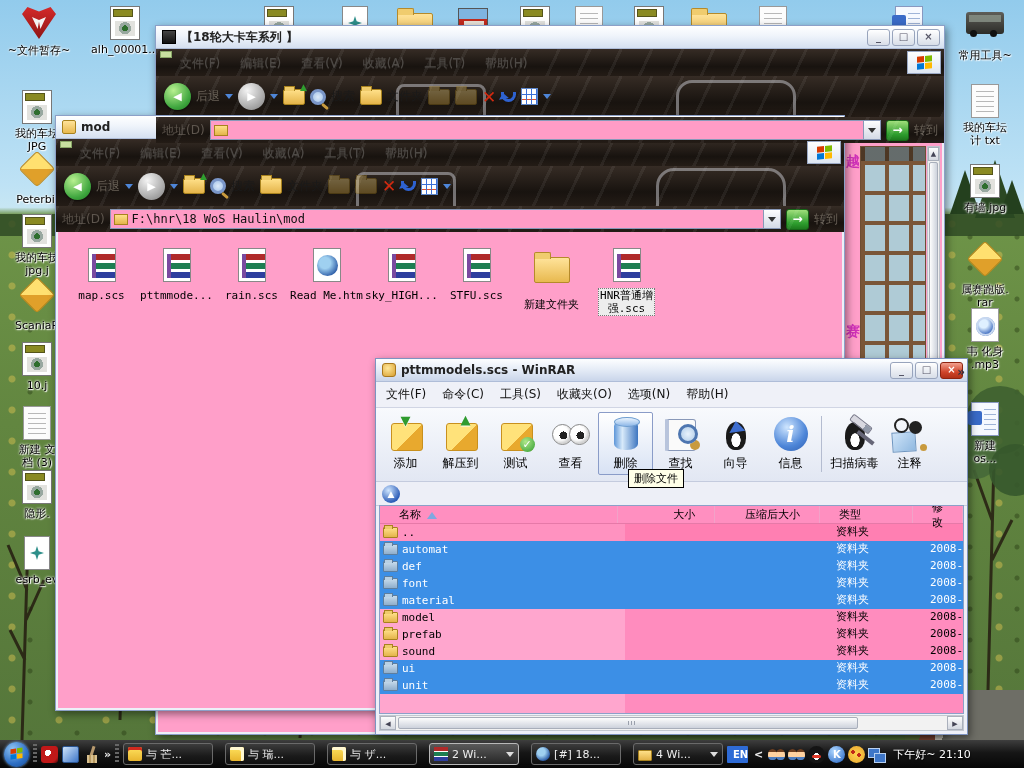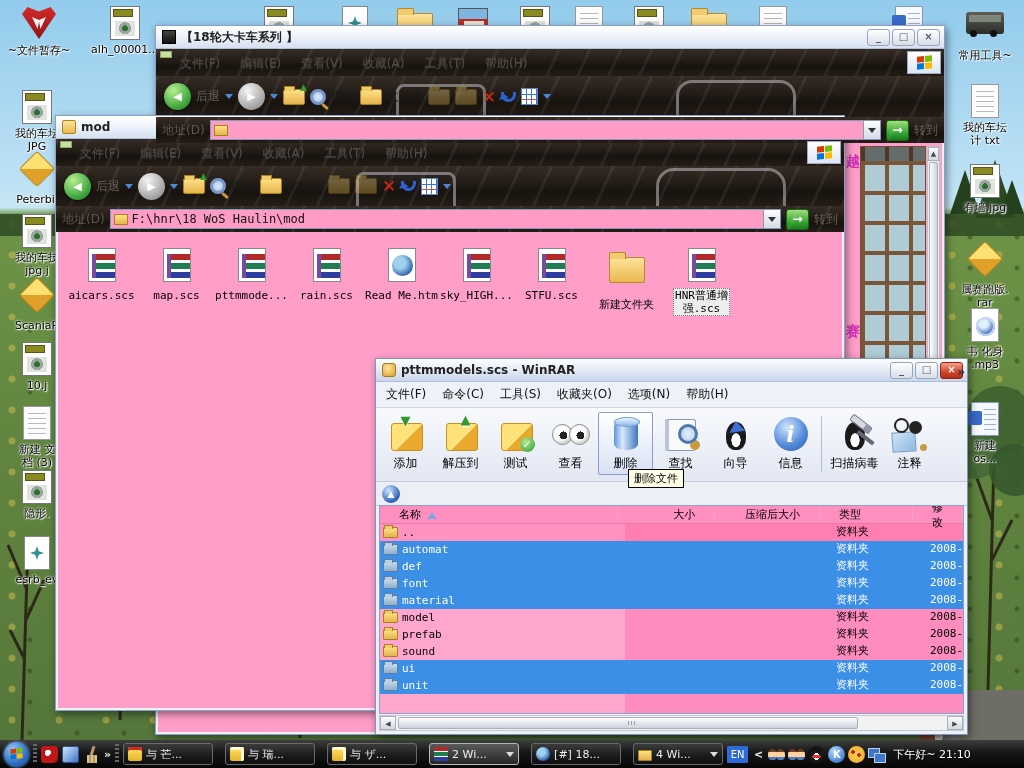--- a/index.html
+++ b/index.html
@@ -206,21 +206,21 @@
 .ovf{color:#EEE;font-weight:bold;font-size:11px;flex:0 0 auto}
 .tbtask{height:22px;flex:0 0 auto;width:90px;background:linear-gradient(180deg,#3C3C3C,#1A1A1A 60%,#101010);border:1px solid #6A6A6A;border-radius:3px;display:flex;align-items:center;gap:4px;padding:0 4px;color:#EEE;font-size:11px;white-space:nowrap;overflow:hidden}
 .tbtask.active{background:linear-gradient(180deg,#5A5A5A,#262626);border-color:#B8B8B8}
 .tbtask .ticon{width:14px;height:14px;flex:0 0 auto;position:relative}
 .t-note-vip{background:linear-gradient(180deg,#FFE25E,#E8B52E);border-radius:2px;box-shadow:inset 0 3px 0 #D02A1E}
 .t-note{background:linear-gradient(180deg,#FFE25E,#E8B52E);border-radius:2px;box-shadow:inset -3px 3px 0 #FFF8D0}
 .t-rar{background:linear-gradient(180deg,#B02A2A 0 4px,#fff 4px 5px,#1E7E52 5px 9px,#fff 9px 10px,#2E3E9E 10px)}
 .t-ff{background:radial-gradient(circle at 38% 35%,#9FD0F0 0 30%,#2E5EA8 72%),conic-gradient(#E87A1E 0 25%,transparent 25% 60%,#E87A1E 60% 85%,transparent 85%);border-radius:50%}
 .t-folder{background:linear-gradient(180deg,#FFE089,#E4B44A);border:1px solid #A8821E;border-radius:1px;height:11px!important;margin-top:2px}
 .tbtask .darr{margin-left:auto;width:0;height:0;border:4px solid transparent;border-top:5px solid #DDD;flex:0 0 auto;margin-top:4px}
-#lang{width:21px;height:17px;background:#2E6BD6;color:#fff;font-size:10px;font-weight:normal;text-align:center;line-height:17px;flex:0 0 auto;border-radius:1px}
+#lang{width:21px;height:17px;background:#2E6BD6;color:#fff;font-size:10px;font-weight:bold;text-align:right;line-height:17px;flex:0 0 auto;border-radius:1px}
 #tray{display:flex;align-items:center;gap:3px;flex:0 0 auto;margin-left:2px}
 #tray .collapse{color:#EEE;font-size:11px;font-weight:bold;margin-right:2px}
 .tico{width:17px;height:17px;position:relative;flex:0 0 auto}
 .t-faces::before,.t-faces::after{content:"";position:absolute;top:3px;width:9px;height:11px;border-radius:50% 50% 40% 40%;background:linear-gradient(180deg,#6E3E1E 0 3px,#FFD2A0 3px 8px,#4E7EC0 8px)}
 .t-faces::before{left:0}.t-faces::after{left:8px}
 .t-qq{background:radial-gradient(ellipse 5px 6px at 50% 62%,#fff 0 55%,#141414 60%);border-radius:50% 50% 44% 44%}
 .t-qq::after{content:"";position:absolute;left:4px;top:9px;width:9px;height:3px;background:#E03A2A;border-radius:2px}
 .t-k{background:radial-gradient(circle at 36% 30%,#AFD8FF,#1E5FC0);border-radius:50%;color:#fff;text-align:center}
 .t-k::after{content:"K";font-size:10px;font-weight:bold;line-height:17px}
 .t-pizza{background:radial-gradient(circle 2px at 5px 6px,#C02818 0 2px,transparent 2px),radial-gradient(circle 2px at 11px 9px,#C02818 0 2px,transparent 2px),radial-gradient(circle at 50% 50%,#FFD24E,#E8A52E);border-radius:50%}
@@ -573,26 +573,20 @@
       <span class="combo">
         <span class="cfold"></span>
         <span>F:\hnr\18 WoS Haulin\mod</span>
         <span class="drop"></span>
       </span>
       <span class="gobtn"></span>
       <span class="golabel">转到</span>
     </div>
     <div id="mod-content">
 
-        <div class="fitem">
-          <div class="glyph">
-            <span class="iart i-rarfile" style="display:block"></span>
-          </div>
-          <span class="flbl">aicars.scs</span>
-        </div>
 
         <div class="fitem">
           <div class="glyph">
             <span class="iart i-rarfile" style="display:block"></span>
           </div>
           <span class="flbl">map.scs</span>
         </div>
 
         <div class="fitem">
           <div class="glyph">

